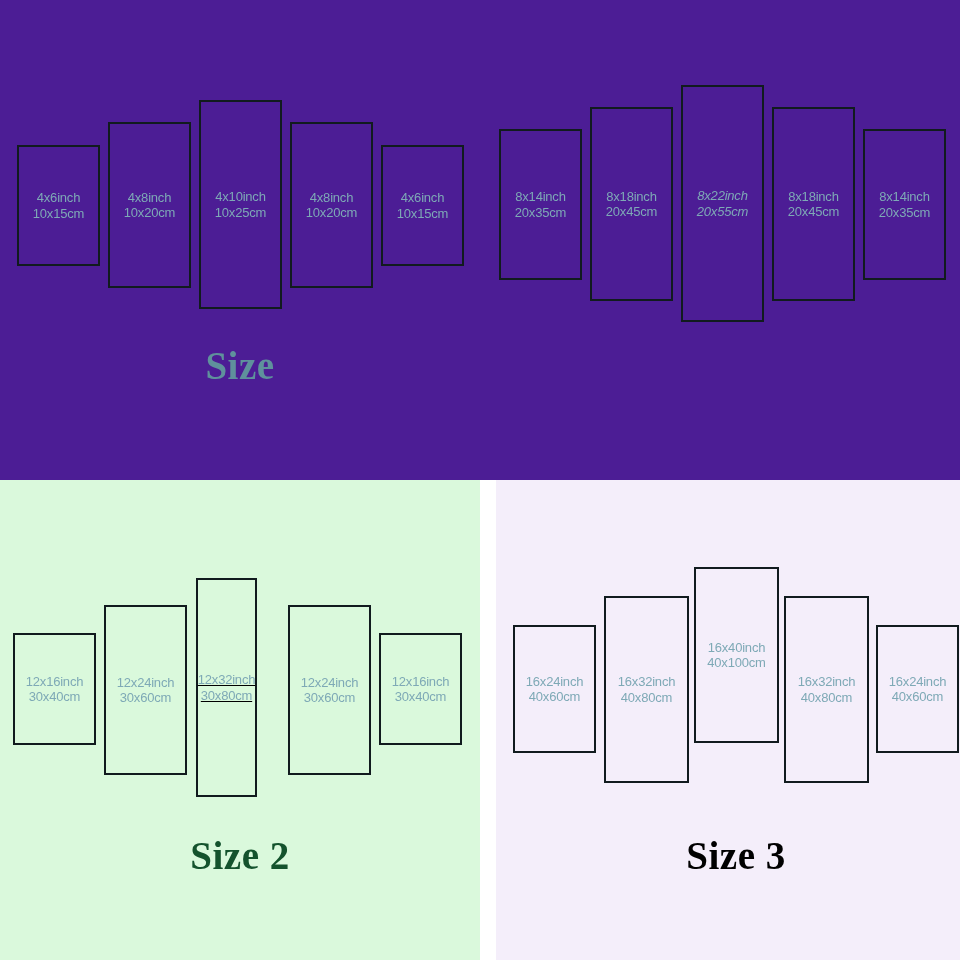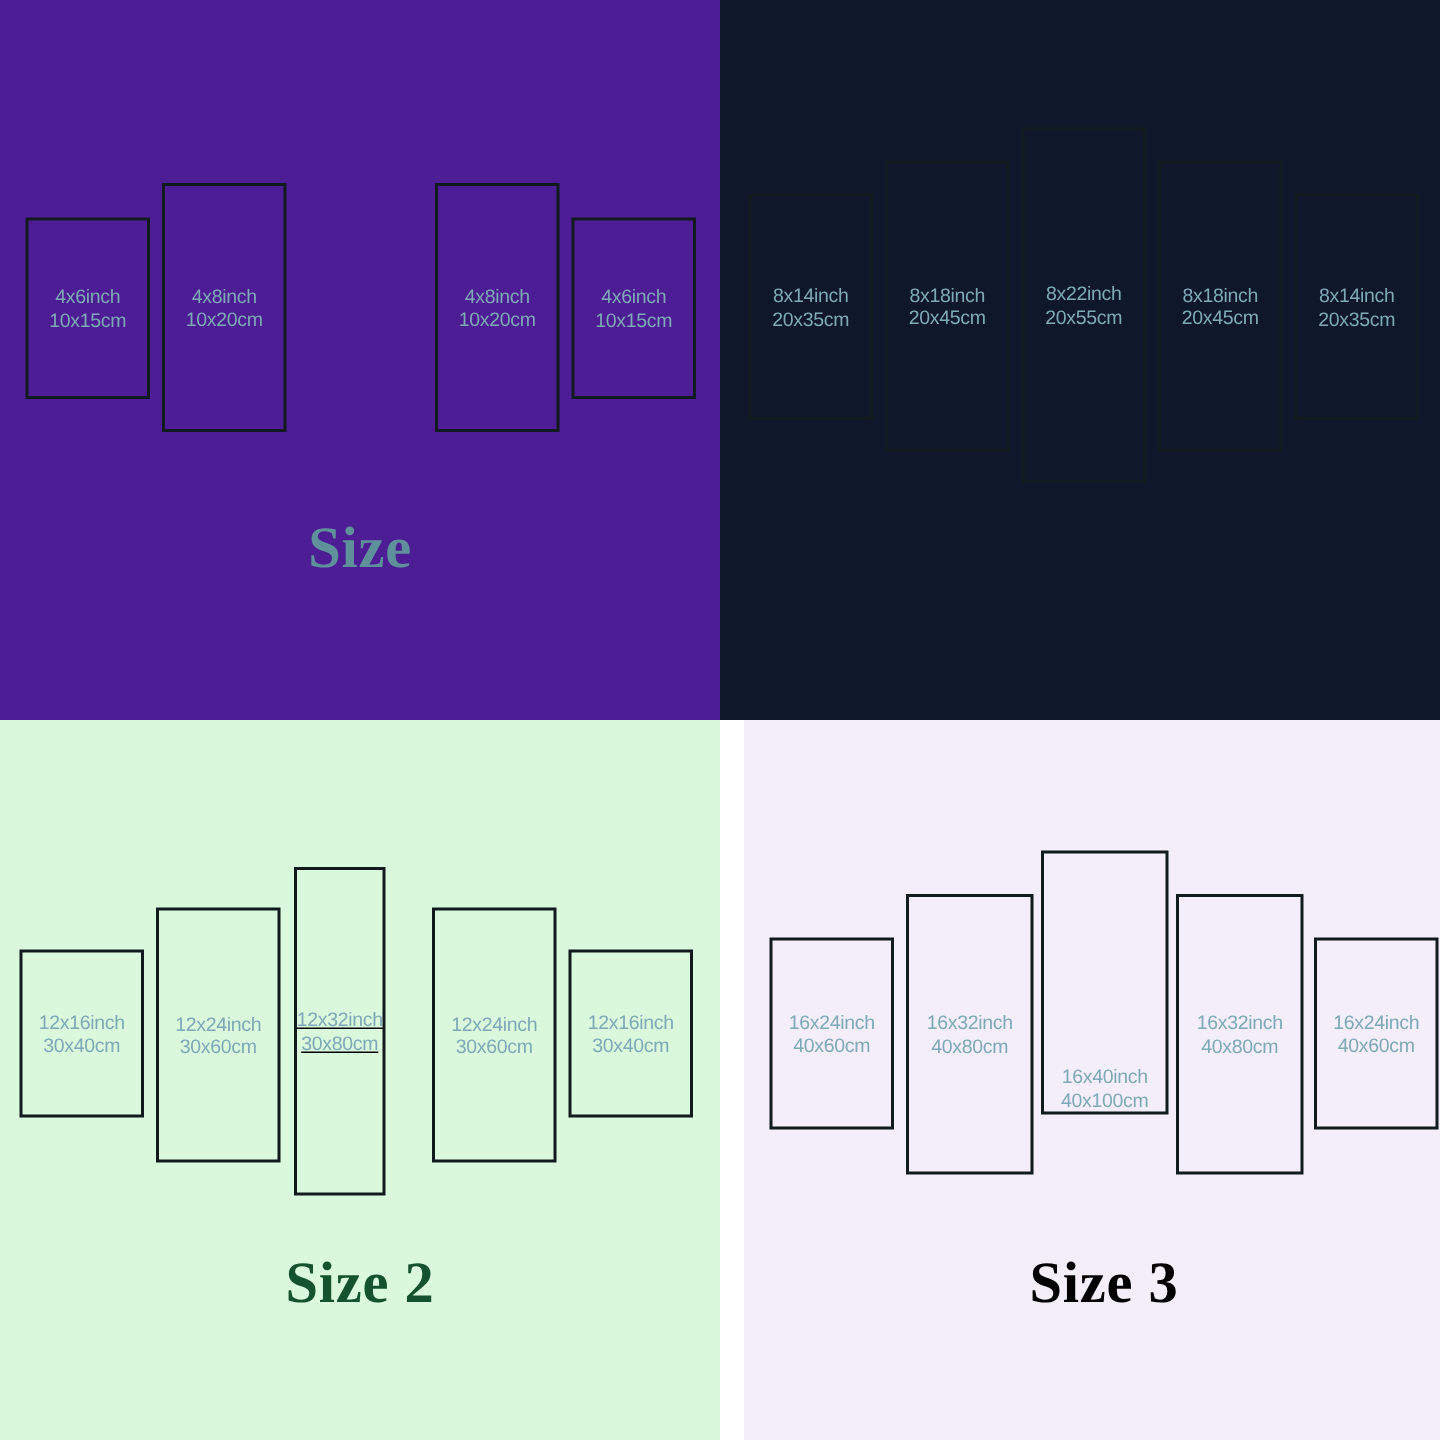--- a/index.html
+++ b/index.html
@@ -69,51 +69,57 @@
             <span class="ln">4x6inch</span>
             <span class="ln">10x15cm</span>
           </div>
         </div>
         <div class="panel" style="left: 108px; top: 122px; width: 83px; height: 166px; border-color: rgb(17, 27, 30);">
           <div class="panel-label" style="font-size: 13px; color: rgb(126, 169, 182);">
             <span class="ln">4x8inch</span>
             <span class="ln">10x20cm</span>
           </div>
         </div>
+        <div class="panel" style="left: 199px; top: 100px; width: 83px; height: 209px; border-color: rgb(17, 27, 30);">
+          <div class="panel-label" style="font-size: 13px; color: rgb(126, 169, 182);">
+            <span class="ln">4x10inch</span>
+            <span class="ln">10x25cm</span>
+          </div>
+        </div>
         <div class="panel" style="left: 290px; top: 122px; width: 83px; height: 166px; border-color: rgb(17, 27, 30);">
           <div class="panel-label" style="font-size: 13px; color: rgb(126, 169, 182);">
             <span class="ln">4x8inch</span>
             <span class="ln">10x20cm</span>
           </div>
         </div>
         <div class="panel" style="left: 381px; top: 145px; width: 83px; height: 121px; border-color: rgb(17, 27, 30);">
           <div class="panel-label" style="font-size: 13px; color: rgb(126, 169, 182);">
             <span class="ln">4x6inch</span>
             <span class="ln">10x15cm</span>
           </div>
         </div>
       </div>
       <div class="quad-title" style="top: 343px; color: rgb(95, 145, 156);">Size</div>
     </div>
-    <div class="quadrant" style="left: 480px; top: 0px; background: #0f172a;">
+    <div class="quadrant" style="left: 480px; top: 0px; background: #4c1d95;">
       <div class="panels">
         <div class="panel" style="left: 19px; top: 129px; width: 83px; height: 151px; border-color: rgb(17, 27, 30);">
           <div class="panel-label" style="font-size: 13px; color: rgb(126, 169, 182);">
             <span class="ln">8x14inch</span>
             <span class="ln">20x35cm</span>
           </div>
         </div>
         <div class="panel" style="left: 110px; top: 107px; width: 83px; height: 194px; border-color: rgb(17, 27, 30);">
           <div class="panel-label" style="font-size: 13px; color: rgb(126, 169, 182);">
             <span class="ln">8x18inch</span>
             <span class="ln">20x45cm</span>
           </div>
         </div>
         <div class="panel" style="left: 201px; top: 85px; width: 83px; height: 237px; border-color: rgb(17, 27, 30);">
-          <div class="panel-label" style="font-size: 13px; color: rgb(126, 169, 182);">
+          <div class="panel-label" style="font-size: 13px; color: rgb(126, 169, 182); font-style: italic;">
             <span class="ln">8x22inch</span>
             <span class="ln">20x55cm</span>
           </div>
         </div>
         <div class="panel" style="left: 292px; top: 107px; width: 83px; height: 194px; border-color: rgb(17, 27, 30);">
           <div class="panel-label" style="font-size: 13px; color: rgb(126, 169, 182);">
             <span class="ln">8x18inch</span>
             <span class="ln">20x45cm</span>
           </div>
         </div>
@@ -167,21 +173,21 @@
             <span class="ln">16x24inch</span>
             <span class="ln">40x60cm</span>
           </div>
         </div>
         <div class="panel" style="left: 108px; top: 116px; width: 85px; height: 187px; border-color: rgb(17, 27, 30);">
           <div class="panel-label" style="font-size: 13px; color: rgb(126, 169, 182);">
             <span class="ln">16x32inch</span>
             <span class="ln">40x80cm</span>
           </div>
         </div>
-        <div class="panel" style="left: 198px; top: 87px; width: 85px; height: 176px; border-color: rgb(17, 27, 30); align-items: flex-end;">
+        <div class="panel" style="left: 198px; top: 87px; width: 85px; height: 176px; border-color: rgb(17, 27, 30);">
           <div class="panel-label" style="font-size: 13px; color: rgb(126, 169, 182);">
             <span class="ln">16x40inch</span>
             <span class="ln">40x100cm</span>
           </div>
         </div>
         <div class="panel" style="left: 288px; top: 116px; width: 85px; height: 187px; border-color: rgb(17, 27, 30);">
           <div class="panel-label" style="font-size: 13px; color: rgb(126, 169, 182);">
             <span class="ln">16x32inch</span>
             <span class="ln">40x80cm</span>
           </div>

